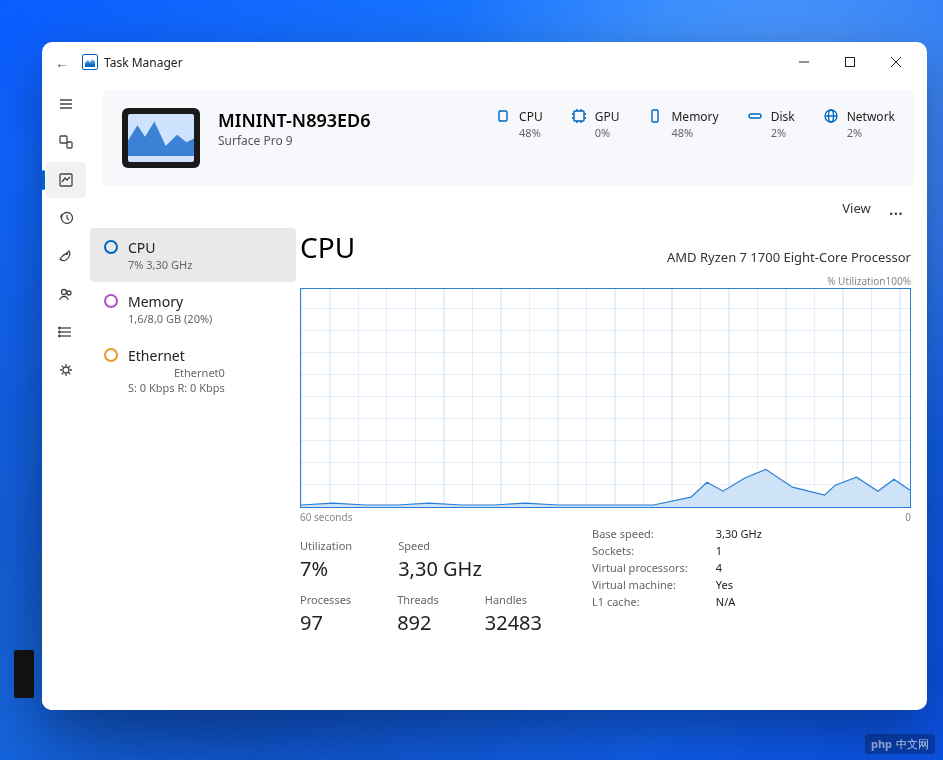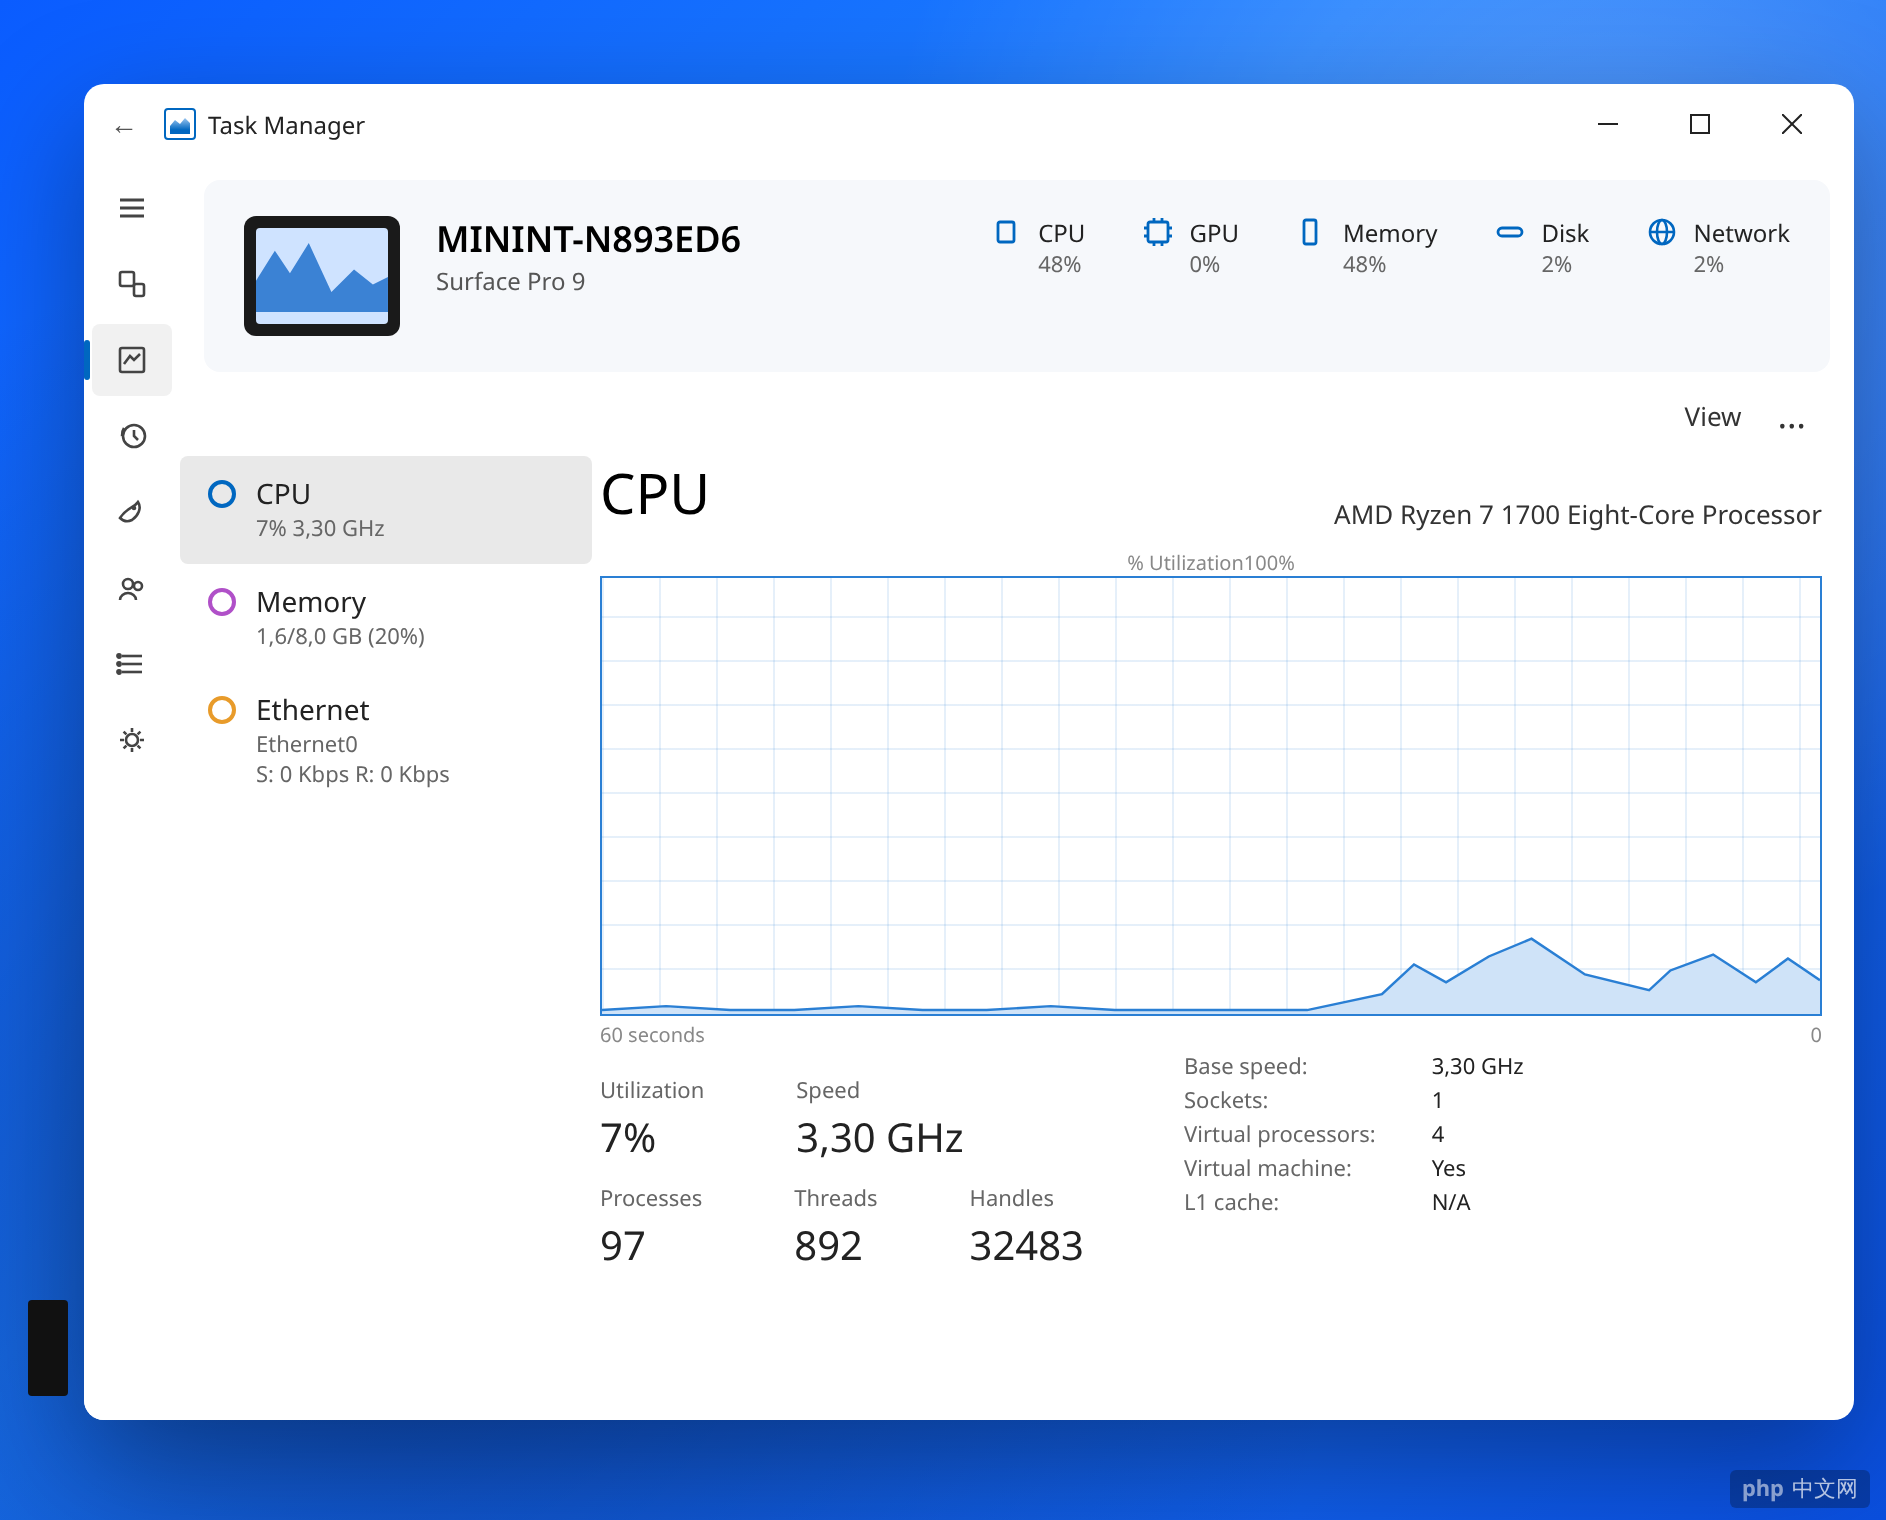--- a/index.html
+++ b/index.html
@@ -41,26 +41,26 @@
 .hm-labels .lbl { font-size:12px; color:#222; }
 .hm-labels .val { font-size:11px; color:#666; }
 .toolbar { display:flex; justify-content:flex-end; align-items:center; padding:10px 22px 8px; gap:18px; font-size:13px; color:#333; }
 .toolbar .dots { font-size:18px; letter-spacing:2px; cursor:pointer; }
 .content { flex:1; display:flex; min-height:0; padding:0 12px 12px 0; }
 .left-list { width:206px; }
 .res-item { display:flex; gap:10px; padding:10px 14px; cursor:pointer; }
 .res-item.selected { background:#e9e9e9; border-radius:4px; }
 .ring { width:14px; height:14px; border:2px solid; border-radius:50%; margin-top:2px; flex-shrink:0; }
 .res-item .nm { font-size:14px; color:#222; }
-.res-item .sub { font-size:11px; color:#666; }
+.res-item .sub { font-size:11px; color:#666;text-align:right; }
 .detail { flex:1; display:flex; flex-direction:column; padding:0 4px; min-width:0; }
 .detail-head { display:flex; align-items:flex-end; justify-content:space-between; }
 .detail-head h1 { font-size:28px; font-weight:400; }
 .detail-head .proc { font-size:13px; color:#333; }
-.chart-labels { display:flex; justify-content:center; font-size:10px; color:#888; margin-top:8px; }
+.chart-labels { display:flex; justify-content:flex-end; font-size:10px; color:#888; margin-top:8px; }
 .chart { border:1px solid #2a7fd4; height:220px; position:relative; background:
   repeating-linear-gradient(0deg, rgba(42,127,212,.12) 0 1px, transparent 1px 22px),
   repeating-linear-gradient(90deg, rgba(42,127,212,.12) 0 1px, transparent 1px 28.5px);
 }
 .chart svg { position:absolute; inset:0; width:100%; height:100%; }
 .chart-bottom { display:flex; justify-content:space-between; font-size:10px; color:#888; margin-top:2px; }
 .stats { display:flex; gap:46px; margin-top:14px; }
 .stat-col .sl { font-size:11px; color:#666; }
 .stat-col .sv { font-size:20px; color:#222; margin-top:2px; margin-bottom:10px; }
 .info-grid { display:grid; grid-template-columns:auto auto; column-gap:28px; row-gap:2px; font-size:11px; margin-top:2px; }

